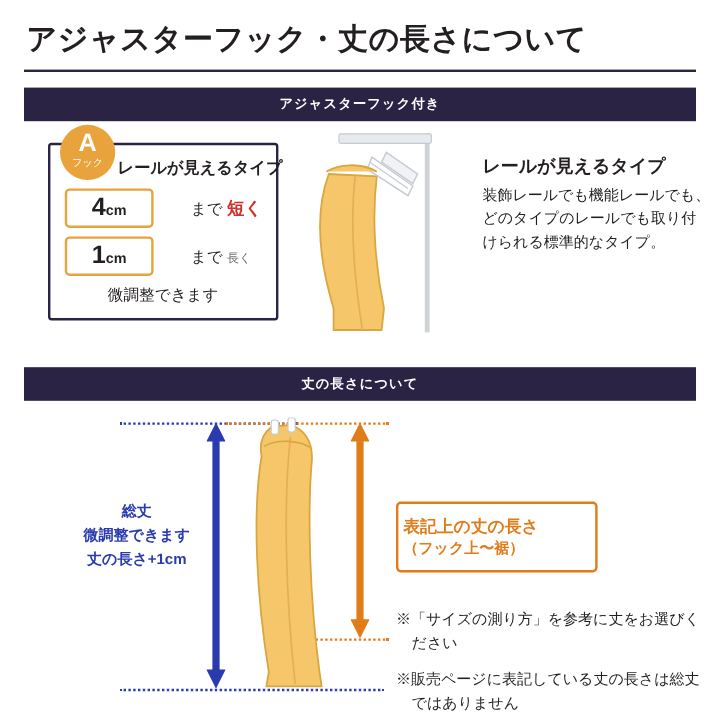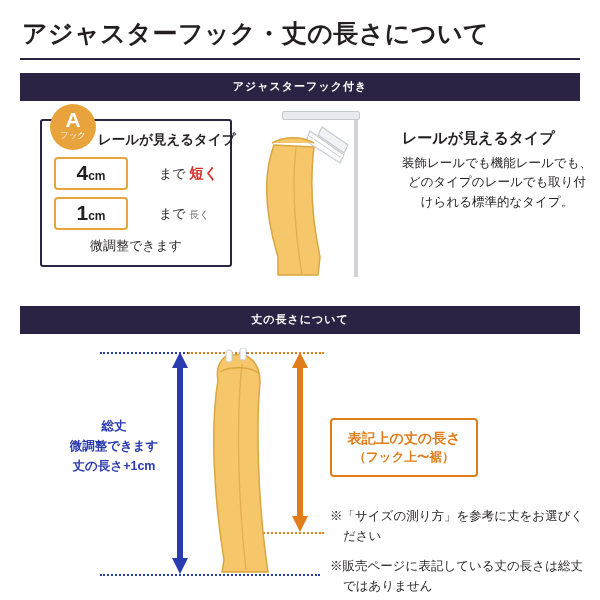--- a/index.html
+++ b/index.html
@@ -178,21 +178,20 @@
     width: 190px;
   }
   .side-title {
     font-size: 15px;
     font-weight: bold;
     margin-bottom: 6px;
   }
   .side-body {
     font-size: 12.5px;
     line-height: 1.55;
-    text-align: center;
   }
 
   
   .sec2 {
     position: relative;
     height: 258px;
   }
   .ill2 {
     position: absolute;
     left: 176px;
@@ -232,25 +231,25 @@
   }
   .dash-org {
     position: absolute;
     height: 0;
     border-top: 2px dotted #e07c1a;
   }
   .box-orange {
     position: absolute;
     left: 310px;
     top: 84px;
-    width: 148px;
+    width: 168px;
     border: 2px solid #e07c1a;
     border-radius: 4px;
     box-sizing: border-box;
-    text-align: center;
+    text-align: left;
     color: #e07c1a;
     font-weight: bold;
     font-size: 14px;
     line-height: 1.45;
     padding: 8px 4px 9px 4px;
     background: #ffffff;
   }
   .box-orange .small {
     font-size: 12.5px;
     display: block;

